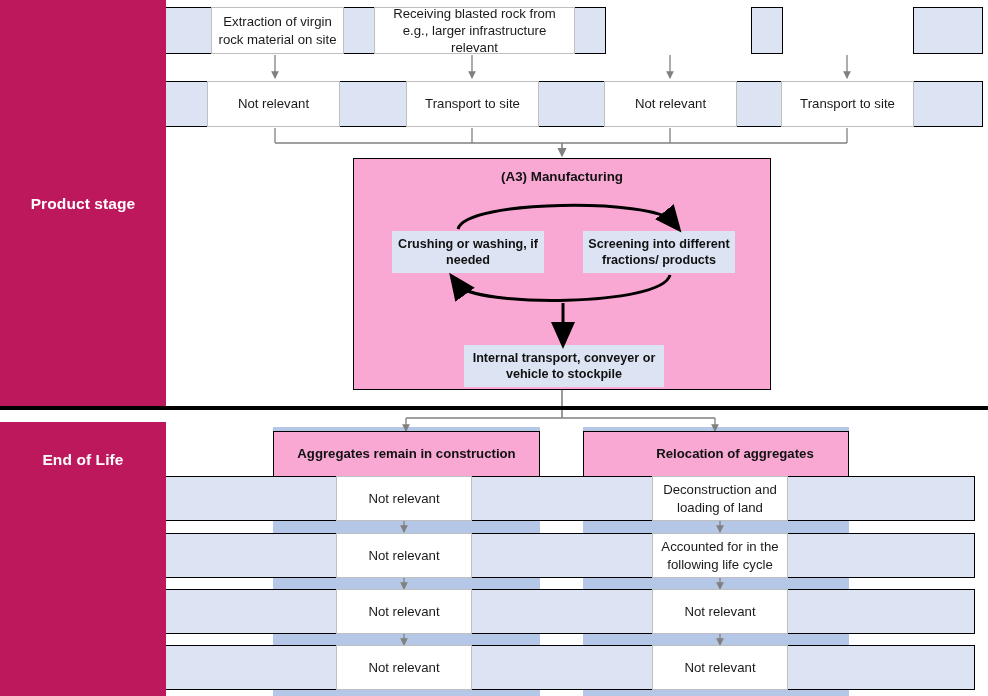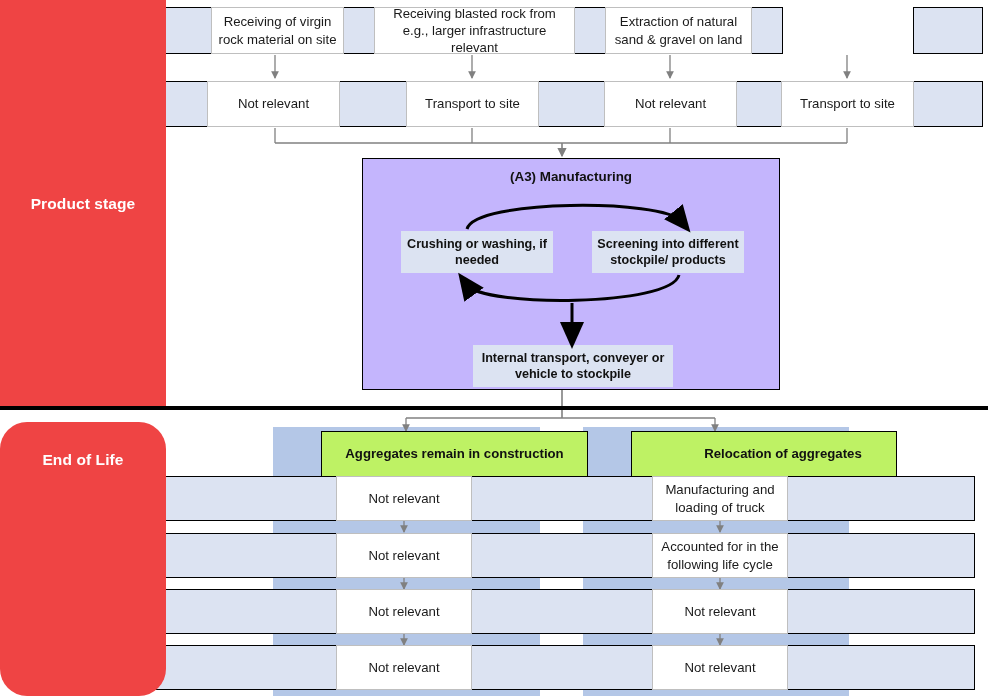--- a/index.html
+++ b/index.html
@@ -21,21 +21,21 @@
   .abs { position: absolute; box-sizing: border-box; }
   .layer-colband { z-index: 2; }
   .layer-rowband { z-index: 3; }
   .layer-conn    { z-index: 4; }
   .layer-box     { z-index: 5; }
   .layer-sidebar { z-index: 6; }
   .layer-rule    { z-index: 7; }
 
   
   .stage-bar {
-    background: #ef4444;
+    background: #be185d;
     color: #ffffff;
     font-weight: bold;
     display: flex;
     align-items: center;
     justify-content: center;
     text-align: center;
     font-size: 15.5px;
     letter-spacing: .1px;
   }
 
@@ -71,23 +71,22 @@
   }
 
   
   .spacer {
     background: #DCE3F2;
     border: 1.6px solid #000000;
   }
 
   
   .mfg-box {
-    background: #c4b5fd;
-    border: 1.6px solid #000000;
-    margin-left: 9px;
+    background: #f9a8d4;
+    border: 1.6px solid #000000;
   }
   .mfg-title {
     position: absolute;
     top: 10px; left: 0; right: 0;
     text-align: center;
     font-weight: bold;
     font-size: 13.4px;
     color: #111;
   }
   .mfg-sub {
@@ -98,32 +97,31 @@
     text-align: center;
     font-weight: bold;
     font-size: 12.6px;
     color: #111;
     line-height: 1.28;
     padding: 2px 4px;
   }
 
   
   .eol-head {
-    background: #bef264;
+    background: #f9a8d4;
     border: 1.6px solid #000000;
     display: flex;
     align-items: center;
     justify-content: center;
     text-align: center;
     font-weight: bold;
     font-size: 13.2px;
     color: #111;
     line-height: 1.3;
     padding: 2px 6px;
-    margin-left: 48px;
   }
 
   
   .thick-rule {
     background: #000000;
     height: 4px;
   }
 
   svg.conn { position: absolute; overflow: visible; }
 </style>
@@ -141,23 +139,22 @@
       <span>(A1) Raw material</span>
       <span>Supply</span>
     </div>
   </div>
 
   <div class="abs spacer layer-box" style="left:343px; top:7px; width:32px; height:47px;"></div>
   <div class="abs spacer layer-box" style="left:574px; top:7px; width:32px; height:47px;"></div>
   <div class="abs spacer layer-box" style="left:751px; top:7px; width:32px; height:47px;"></div>
   <div class="abs spacer layer-box" style="left:913px; top:7px; width:70px; height:47px;"></div>
 
-  <div class="abs cell layer-box" style="left:211px; top:7px; width:133px; height:47px;">Receiving of virgin rock material on site</div>
+  <div class="abs cell layer-box" style="left:211px; top:7px; width:133px; height:47px;">Extraction of virgin rock material on site</div>
   <div class="abs cell layer-box" style="left:374px; top:7px; width:201px; height:47px;">Receiving blasted rock from e.g., larger infrastructure relevant</div>
-  <div class="abs cell layer-box" style="left:605px; top:7px; width:147px; height:47px;">Extraction of natural sand &amp; gravel on land</div>
 
   <svg class="conn layer-conn" style="left:0; top:0; width:988px; height:130px;">
     <defs>
       <marker id="ar" markerWidth="7" markerHeight="7" refX="5.2" refY="3" orient="auto">
         <path d="M0,0 L6,3 L0,6 z" fill="#808080"></path>
       </marker>
       <marker id="arb" markerWidth="9" markerHeight="9" refX="4.5" refY="4" orient="auto">
         <path d="M0,0 L8,4 L0,8 z" fill="#000000"></path>
       </marker>
     </defs>
@@ -187,21 +184,21 @@
     <line x1="670" y1="128" x2="670" y2="143" stroke="#808080" stroke-width="1.3"></line>
     <line x1="847" y1="128" x2="847" y2="143" stroke="#808080" stroke-width="1.3"></line>
     <line x1="275" y1="143" x2="847" y2="143" stroke="#808080" stroke-width="1.3"></line>
     <line x1="562" y1="143" x2="562" y2="156" stroke="#808080" stroke-width="1.6" marker-end="url(#ar)"></line>
   </svg>
 
   <div class="abs mfg-box layer-box" style="left:353px; top:158px; width:418px; height:232px;">
     <div class="mfg-title">(A3) Manufacturing</div>
 
     <div class="abs mfg-sub" style="left:38px; top:72px; width:152px; height:42px;">Crushing or washing, if needed</div>
-    <div class="abs mfg-sub" style="left:229px; top:72px; width:152px; height:42px;">Screening into different stockpile/ products</div>
+    <div class="abs mfg-sub" style="left:229px; top:72px; width:152px; height:42px;">Screening into different fractions/ products</div>
     <div class="abs mfg-sub" style="left:110px; top:186px; width:200px; height:42px;">Internal transport, conveyer or vehicle to stockpile</div>
 
     <svg class="conn" style="left:0; top:0; width:418px; height:232px;">
       <defs>
         <marker id="blkA" markerWidth="10" markerHeight="10" refX="4" refY="4.5" orient="auto">
           <path d="M0,0.5 L9,4.5 L0,8.5 z" fill="#000000"></path>
         </marker>
       </defs>
 
       <path d="M 104,70 C 112,40 300,40 318,62" stroke="#000000" stroke-width="3" fill="none" marker-end="url(#blkA)"></path>
@@ -214,38 +211,38 @@
 
   <div class="abs thick-rule layer-rule" style="left:0px; top:406px; width:988px;"></div>
 
   <svg class="conn layer-conn" style="left:0; top:0; width:988px; height:460px;">
     <line x1="562" y1="390" x2="562" y2="418" stroke="#808080" stroke-width="1.6"></line>
     <line x1="406" y1="418" x2="715" y2="418" stroke="#808080" stroke-width="1.3"></line>
     <line x1="406" y1="418" x2="406" y2="431" stroke="#808080" stroke-width="1.3" marker-end="url(#ar)"></line>
     <line x1="715" y1="418" x2="715" y2="431" stroke="#808080" stroke-width="1.3" marker-end="url(#ar)"></line>
   </svg>
 
-  <div class="abs stage-bar layer-sidebar" style="left:0px; top:422px; width:166px; height:274px;border-radius:27px;">
+  <div class="abs stage-bar layer-sidebar" style="left:0px; top:422px; width:166px; height:274px;">
     <span style="margin-top:-198px;">End of Life</span>
   </div>
 
   <div class="abs colband layer-colband" style="left:273px; top:427px; width:267px; height:269px;"></div>
   <div class="abs colband layer-colband" style="left:583px; top:427px; width:266px; height:269px;"></div>
 
   <div class="abs eol-head layer-box" style="left:273px; top:431px; width:267px; height:46px;">Aggregates remain in construction</div>
   <div class="abs eol-head layer-box" style="left:583px; top:431px; width:266px; height:46px;padding-left:44px;">Relocation of aggregates</div>
 
   <div class="abs rowband layer-rowband" style="left:15px; top:476px; width:960px; height:45px;">
     <div style="display:flex; flex-direction:column;">
       <span>(C1) De-construction</span>
       <span>demolition</span>
     </div>
   </div>
   <div class="abs cell layer-box" style="left:336px; top:476px; width:136px; height:45px;">Not relevant</div>
-  <div class="abs cell layer-box" style="left:652px; top:476px; width:136px; height:45px;">Manufacturing and loading of truck</div>
+  <div class="abs cell layer-box" style="left:652px; top:476px; width:136px; height:45px;">Deconstruction and loading of land</div>
 
   <div class="abs rowband layer-rowband" style="left:15px; top:533px; width:960px; height:45px;">
     <span>(C2) Transport</span>
   </div>
   <div class="abs cell layer-box" style="left:336px; top:533px; width:136px; height:45px;">Not relevant</div>
   <div class="abs cell layer-box" style="left:652px; top:533px; width:136px; height:45px;">Accounted for in the following life cycle</div>
 
   <div class="abs rowband layer-rowband" style="left:15px; top:589px; width:960px; height:45px;">
     <span>(C3) Waste processing</span>
   </div>

